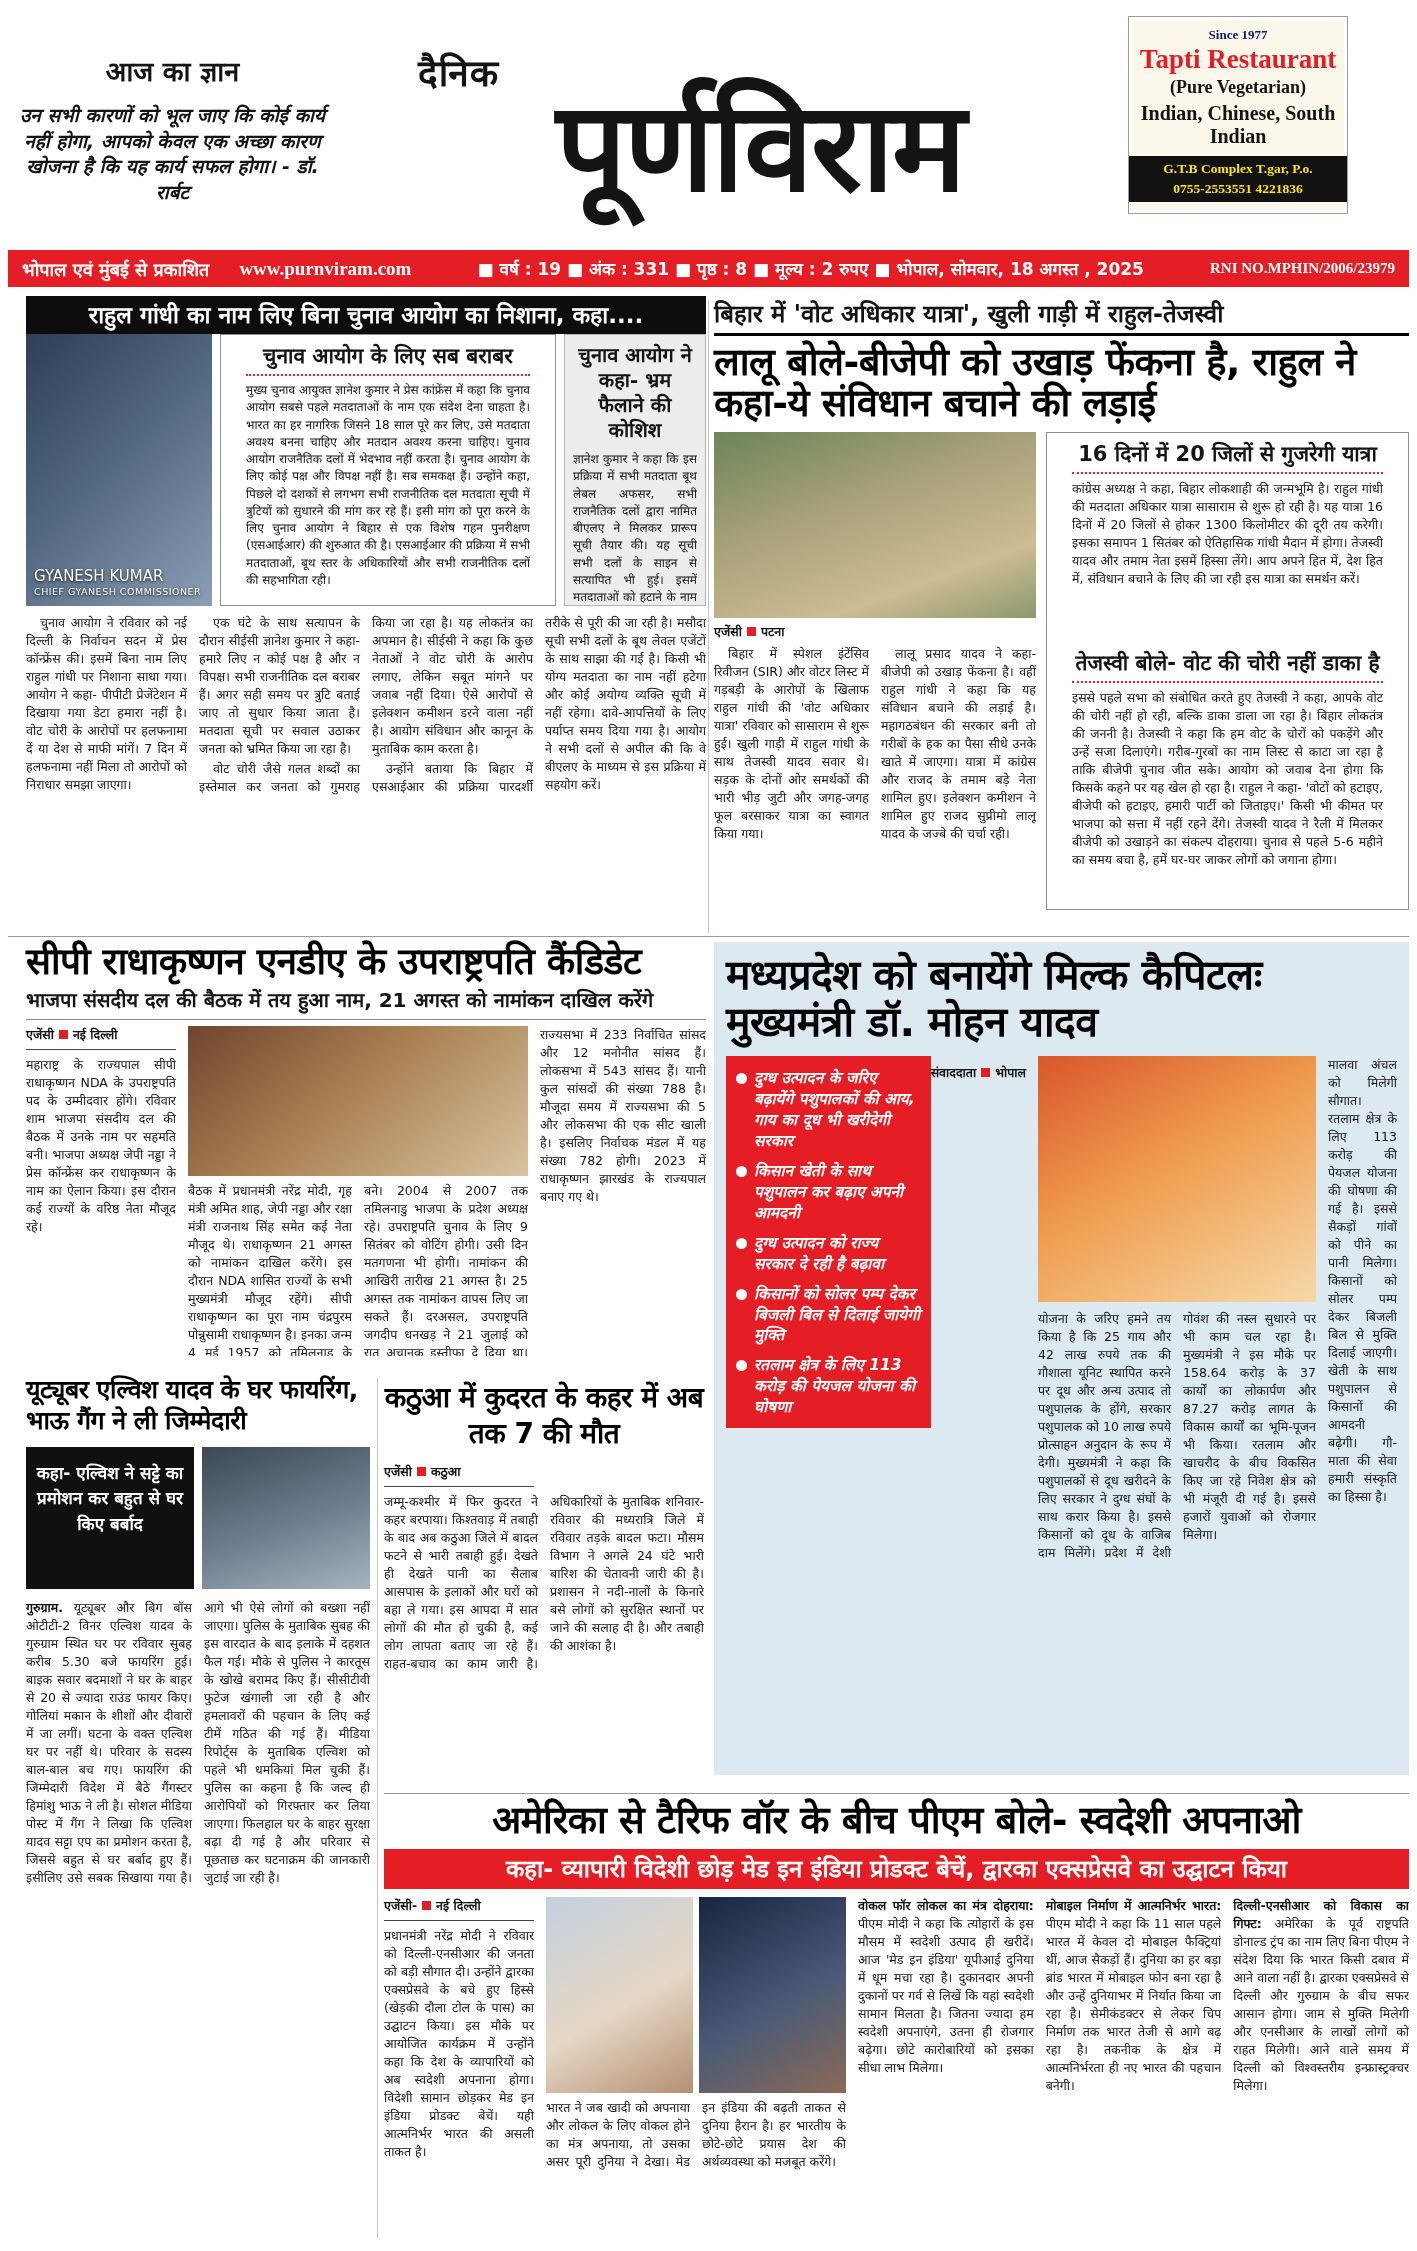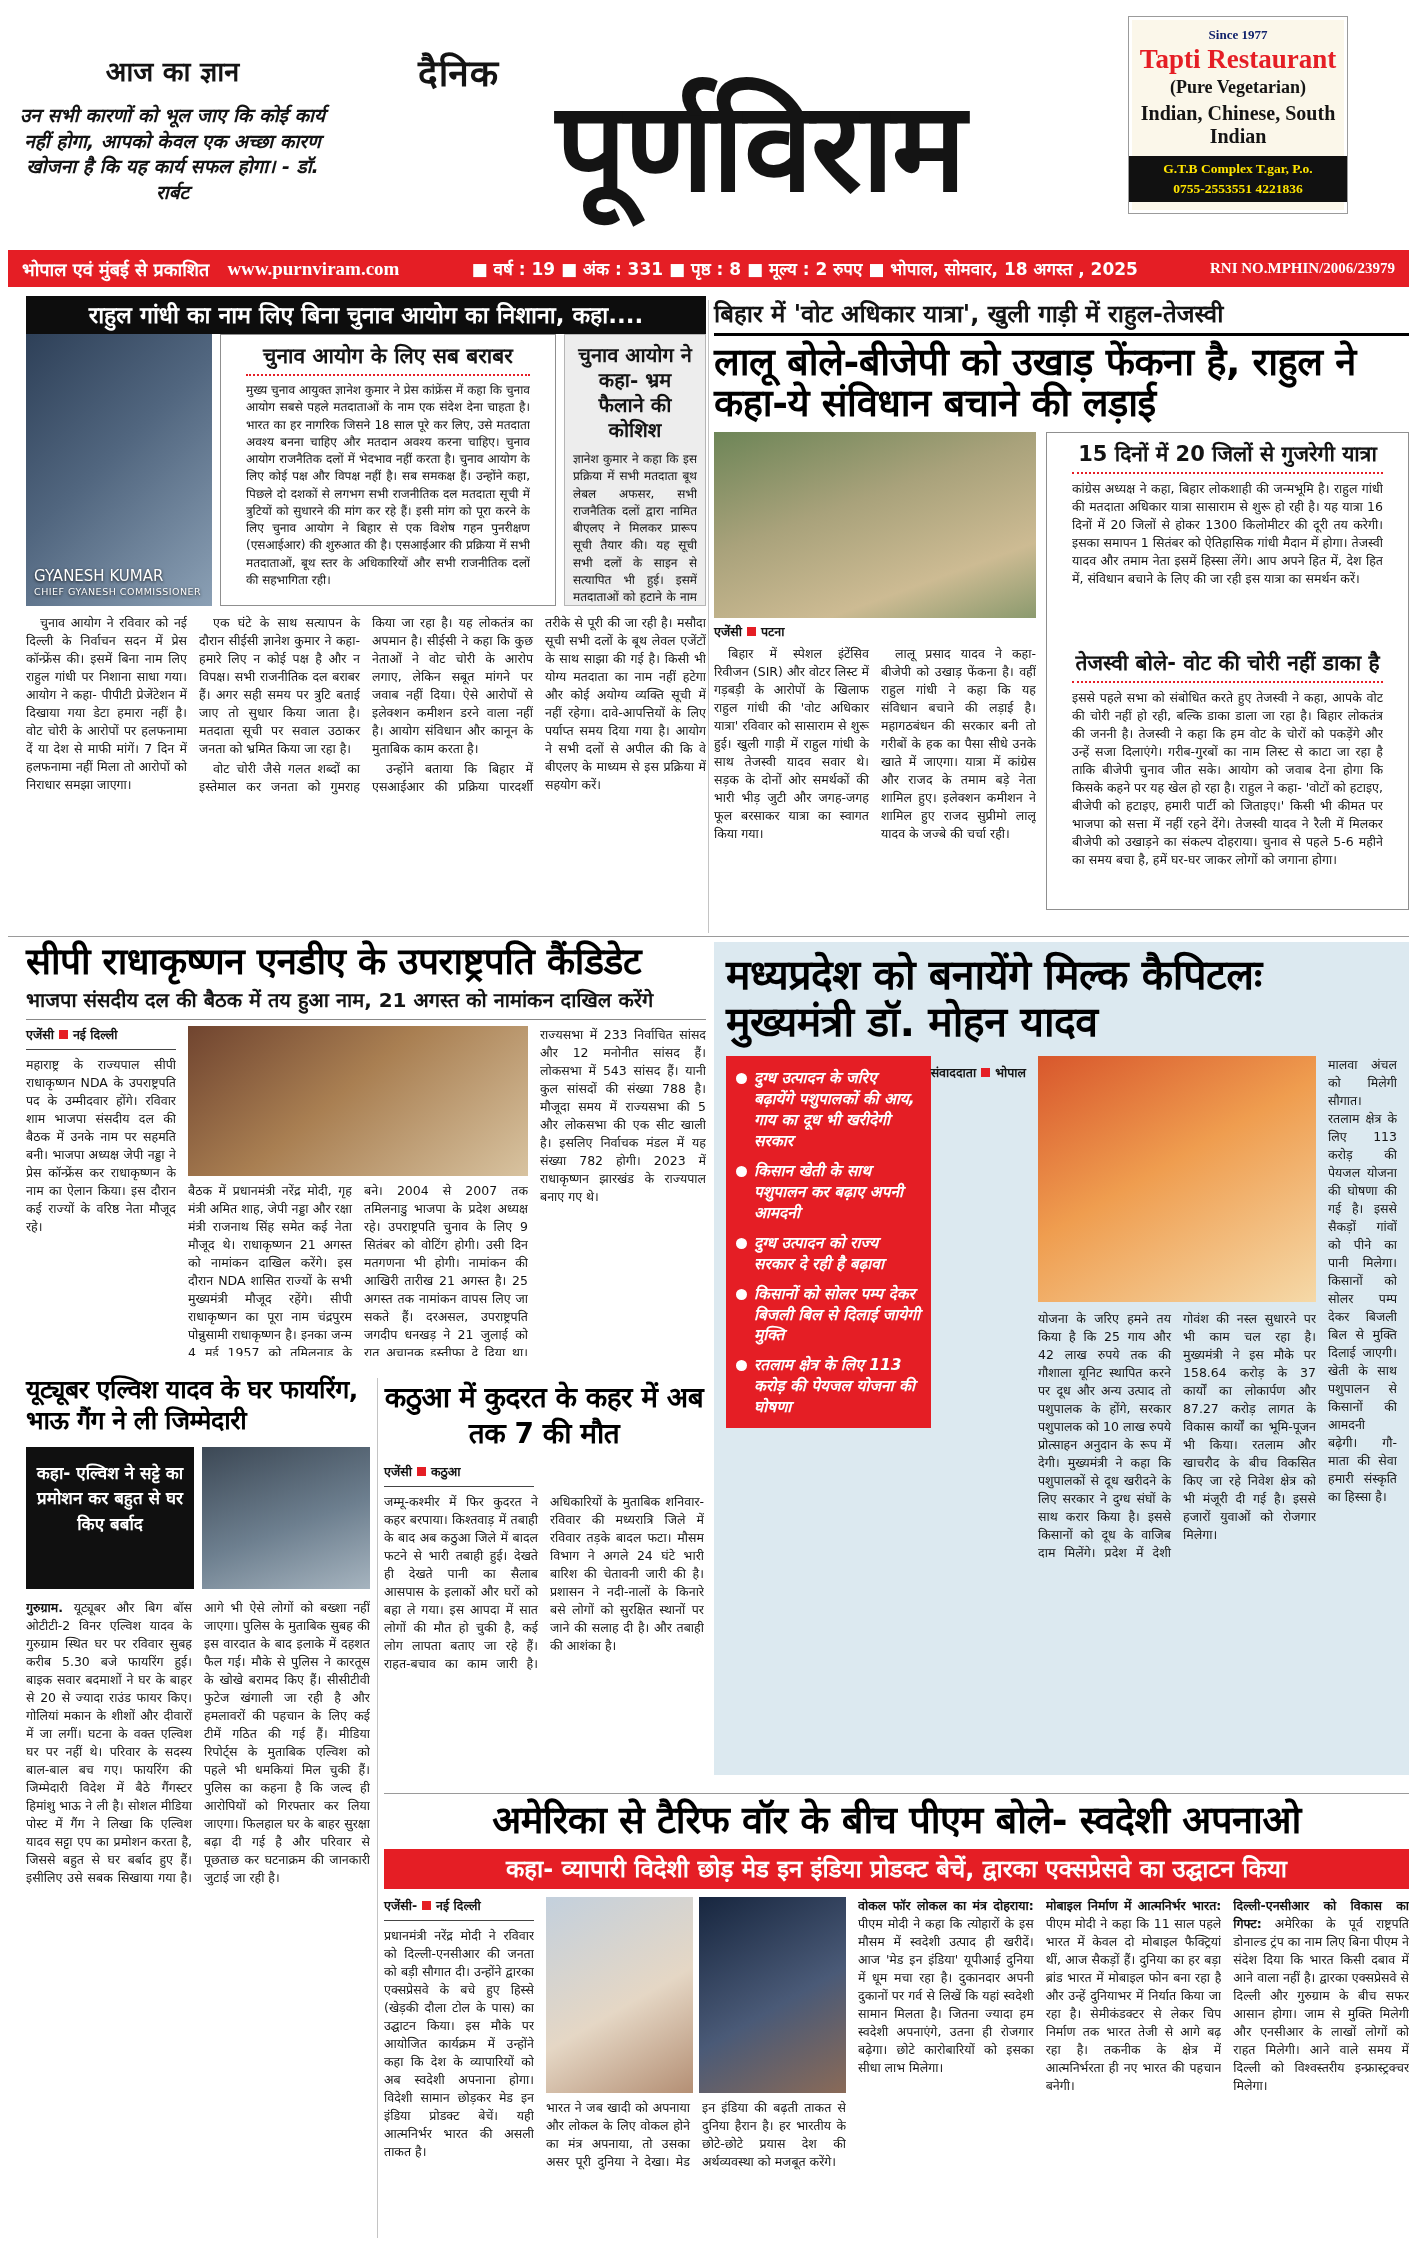--- a/index.html
+++ b/index.html
@@ -18,21 +18,21 @@
 .gyan .t{font-size:27px;font-weight:bold;margin-bottom:14px}
 .gyan .q{font-size:19px;font-weight:bold;font-style:italic;line-height:1.35}
 .masthead-small{font-size:37px;font-weight:900;letter-spacing:1px}
 .masthead-big{font-size:124px;font-weight:900;line-height:.96;letter-spacing:-2px}
 .adbox{background:#fbf7ea;border:1px solid #9b9b9b;box-shadow:0 0 0 3px #fff inset;text-align:center;padding:10px 6px 0 6px;font-family:"Liberation Serif","DejaVu Serif",serif}
 .adbox .since{font-size:13px;font-weight:bold;color:#10226b}
 .adbox .nm{font-size:27px;font-weight:bold;color:#e51e25;line-height:1.1;margin:2px 0}
 .adbox .veg{font-size:18px;font-weight:bold;margin:2px 0}
 .adbox .cui{font-size:20px;font-weight:bold;line-height:1.15;margin:4px 0 8px}
 .adbox .strip{background:#111;color:#ffe400;font-size:13.5px;font-weight:bold;line-height:1.5;padding:3px 2px;margin:0 -6px}
-.dateline{background:#e51e25;color:#fff;display:flex;align-items:center;padding:0 14px;gap:18px}
+.dateline{background:#e51e25;color:#fff;display:flex;align-items:center;padding:0 14px;gap:30px}
 .dateline .pub{font-size:18px;font-weight:bold}
 .dateline .site{font-size:19px;font-weight:bold;font-family:"Liberation Serif","DejaVu Serif",serif}
 .dateline .iss{font-size:17px;font-weight:bold;flex:1;text-align:center}
 .dateline .rni{font-size:15px;font-weight:bold;font-family:"Liberation Serif","DejaVu Serif",serif}
 
 .kicker-black{background:#0d0d0d;color:#fff;font-size:23px;font-weight:bold;text-align:center;line-height:38px;height:38px;overflow:hidden}
 .kicker-line{font-size:24px;font-weight:bold;border-bottom:3px solid #000;padding-bottom:4px}
 .hl{font-weight:bold;color:#000;line-height:1.08;letter-spacing:-.5px}
 .boxed{border:1px solid #8f8f8f;padding:6px 25px;overflow:hidden}
 .boxtitle{font-size:21px;font-weight:bold;text-align:center;border-bottom:2px dotted #e51e25;padding-bottom:5px;margin-bottom:6px}
@@ -134,21 +134,21 @@
         <div class="photo ph-yatra" style="height:186px"></div>
         <div class="byline" style="margin:5px 0">
           <span>एजेंसी</span><span class="sq"></span><span>पटना</span>
         </div>
         <div class="body-text cols-2" style="flex:1">
           <span class="para">बिहार में स्पेशल इंटेंसिव रिवीजन (SIR) और वोटर लिस्ट में गड़बड़ी के आरोपों के खिलाफ राहुल गांधी की 'वोट अधिकार यात्रा' रविवार को सासाराम से शुरू हुई। खुली गाड़ी में राहुल गांधी के साथ तेजस्वी यादव सवार थे। सड़क के दोनों ओर समर्थकों की भारी भीड़ जुटी और जगह-जगह फूल बरसाकर यात्रा का स्वागत किया गया।</span>
           <span class="para">लालू प्रसाद यादव ने कहा- बीजेपी को उखाड़ फेंकना है। वहीं राहुल गांधी ने कहा कि यह संविधान बचाने की लड़ाई है। महागठबंधन की सरकार बनी तो गरीबों के हक का पैसा सीधे उनके खाते में जाएगा। यात्रा में कांग्रेस और राजद के तमाम बड़े नेता शामिल हुए। इलेक्शन कमीशन ने शामिल हुए राजद सुप्रीमो लालू यादव के जज्बे की चर्चा रही।</span>
         </div>
       </div>
       <div class="boxed" style="flex:1">
-        <div class="boxtitle">15 दिनों में 20 जिलों से गुजरेगी यात्रा</div>
+        <div class="boxtitle">16 दिनों में 20 जिलों से गुजरेगी यात्रा</div>
         <div class="body-text" style="font-size:12.5px;height:160px">कांग्रेस अध्यक्ष ने कहा, बिहार लोकशाही की जन्मभूमि है। राहुल गांधी की मतदाता अधिकार यात्रा सासाराम से शुरू हो रही है। यह यात्रा 16 दिनों में 20 जिलों से होकर 1300 किलोमीटर की दूरी तय करेगी। इसका समापन 1 सितंबर को ऐतिहासिक गांधी मैदान में होगा। तेजस्वी यादव और तमाम नेता इसमें हिस्सा लेंगे। आप अपने हित में, देश हित में, संविधान बचाने के लिए की जा रही इस यात्रा का समर्थन करें।</div>
         <div class="boxtitle" style="margin-top:8px">तेजस्वी बोले- वोट की चोरी नहीं डाका है</div>
         <div class="body-text" style="font-size:12.5px;height:210px">इससे पहले सभा को संबोधित करते हुए तेजस्वी ने कहा, आपके वोट की चोरी नहीं हो रही, बल्कि डाका डाला जा रहा है। बिहार लोकतंत्र की जननी है। तेजस्वी ने कहा कि हम वोट के चोरों को पकड़ेंगे और उन्हें सजा दिलाएंगे। गरीब-गुरबों का नाम लिस्ट से काटा जा रहा है ताकि बीजेपी चुनाव जीत सके। आयोग को जवाब देना होगा कि किसके कहने पर यह खेल हो रहा है। राहुल ने कहा- 'वोटों को हटाइए, बीजेपी को हटाइए, हमारी पार्टी को जिताइए।' किसी भी कीमत पर भाजपा को सत्ता में नहीं रहने देंगे। तेजस्वी यादव ने रैली में मिलकर बीजेपी को उखाड़ने का संकल्प दोहराया। चुनाव से पहले 5-6 महीने का समय बचा है, हमें घर-घर जाकर लोगों को जगाना होगा।</div>
       </div>
     </div>
   </div>
 
   <div class="abs hrule" style="left:8px;top:936px;width:1401px"></div>
 
   <div class="abs" style="left:26px;top:942px;width:680px;height:424px">

